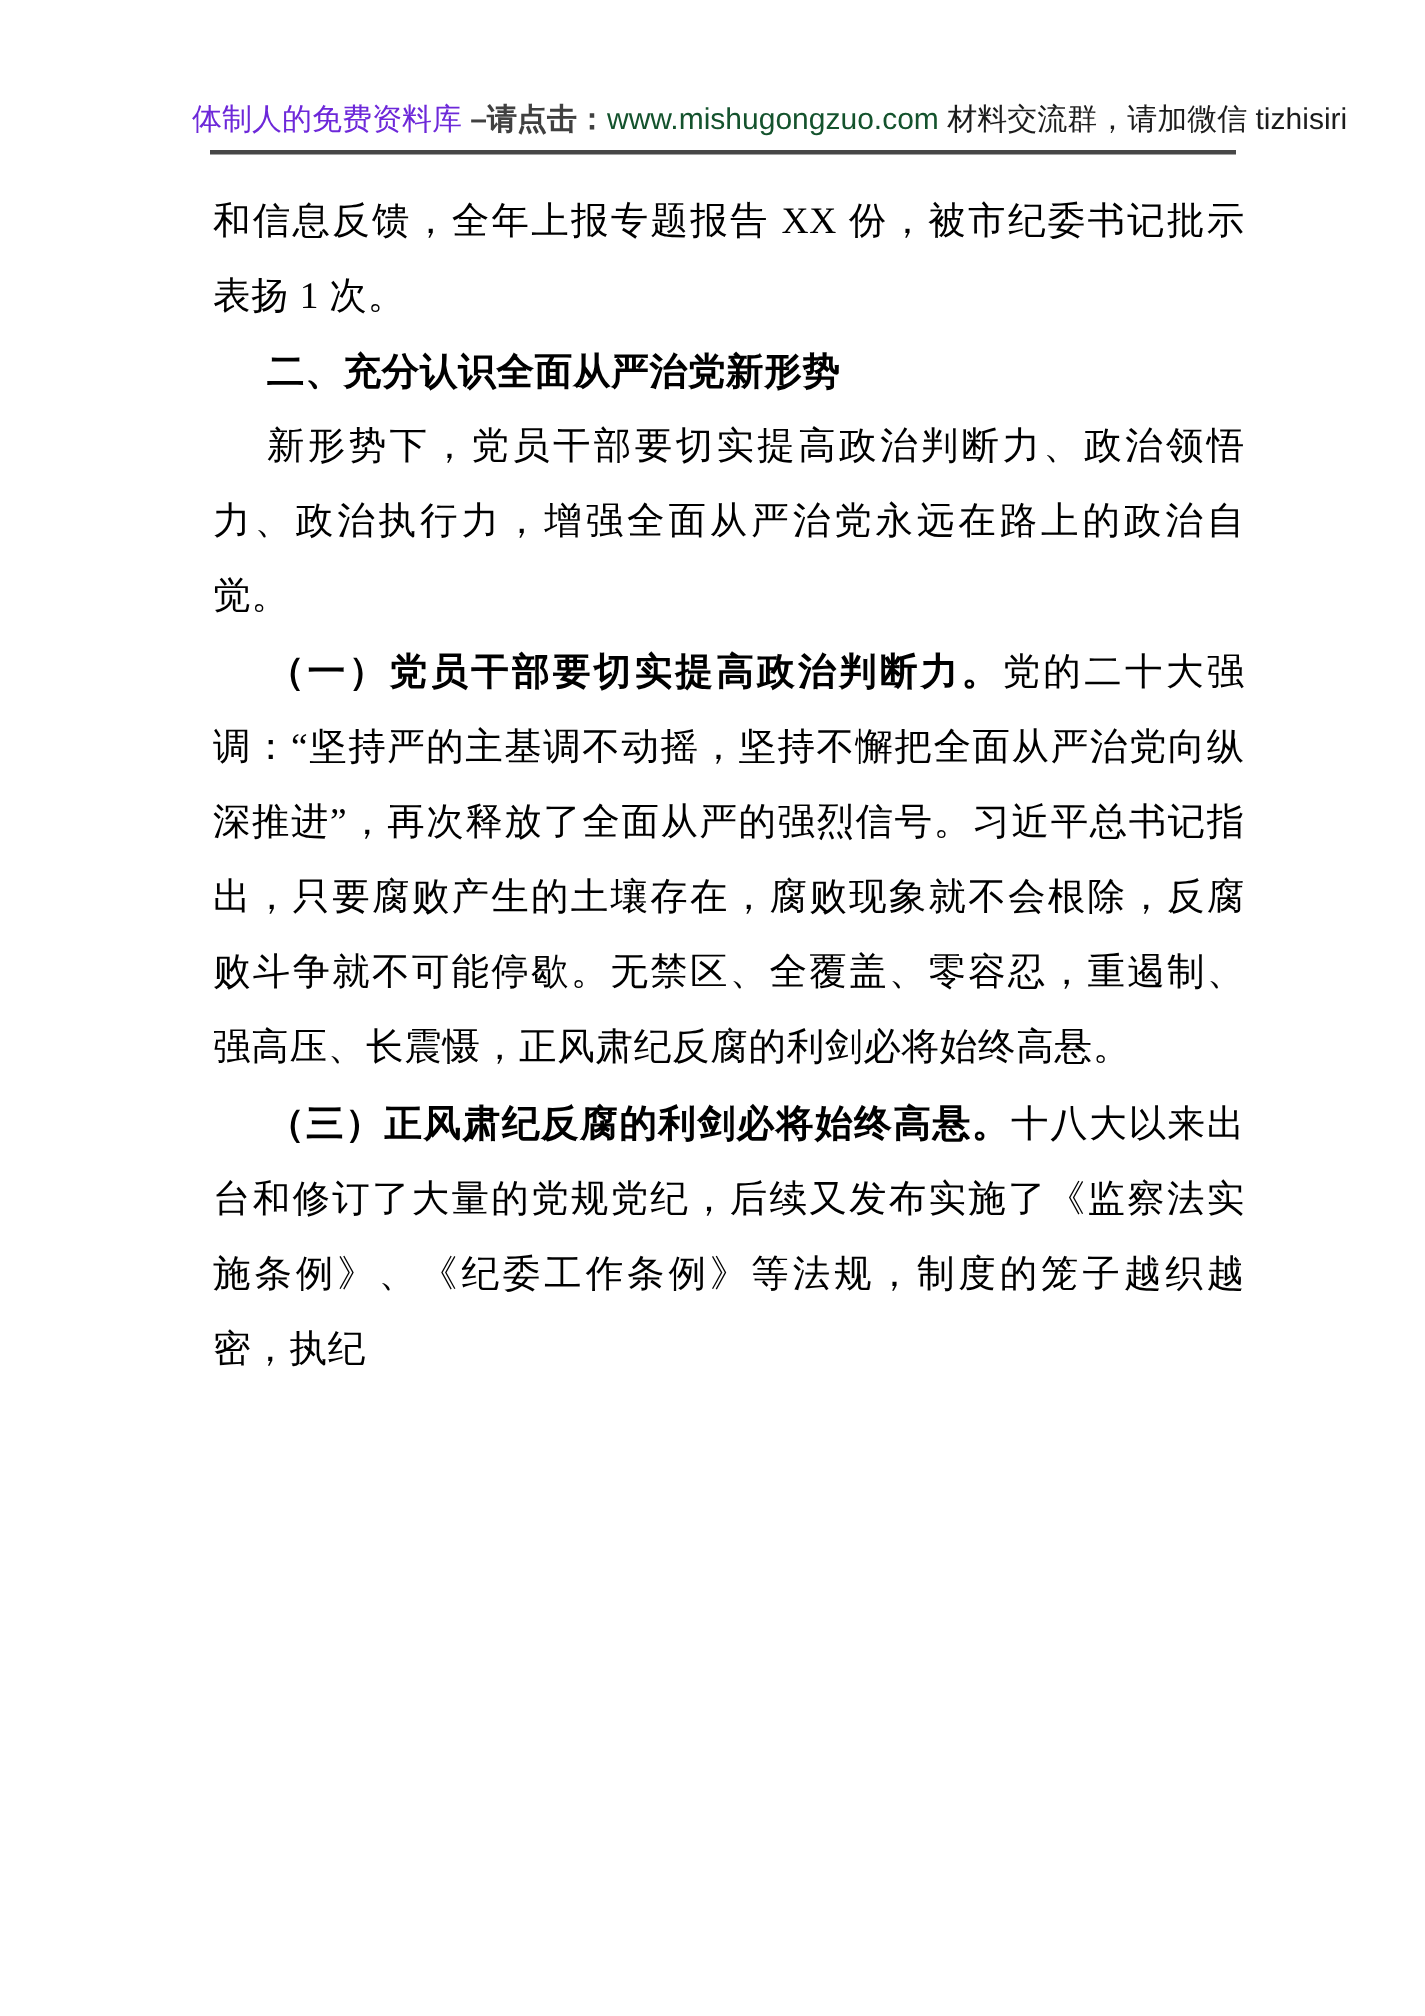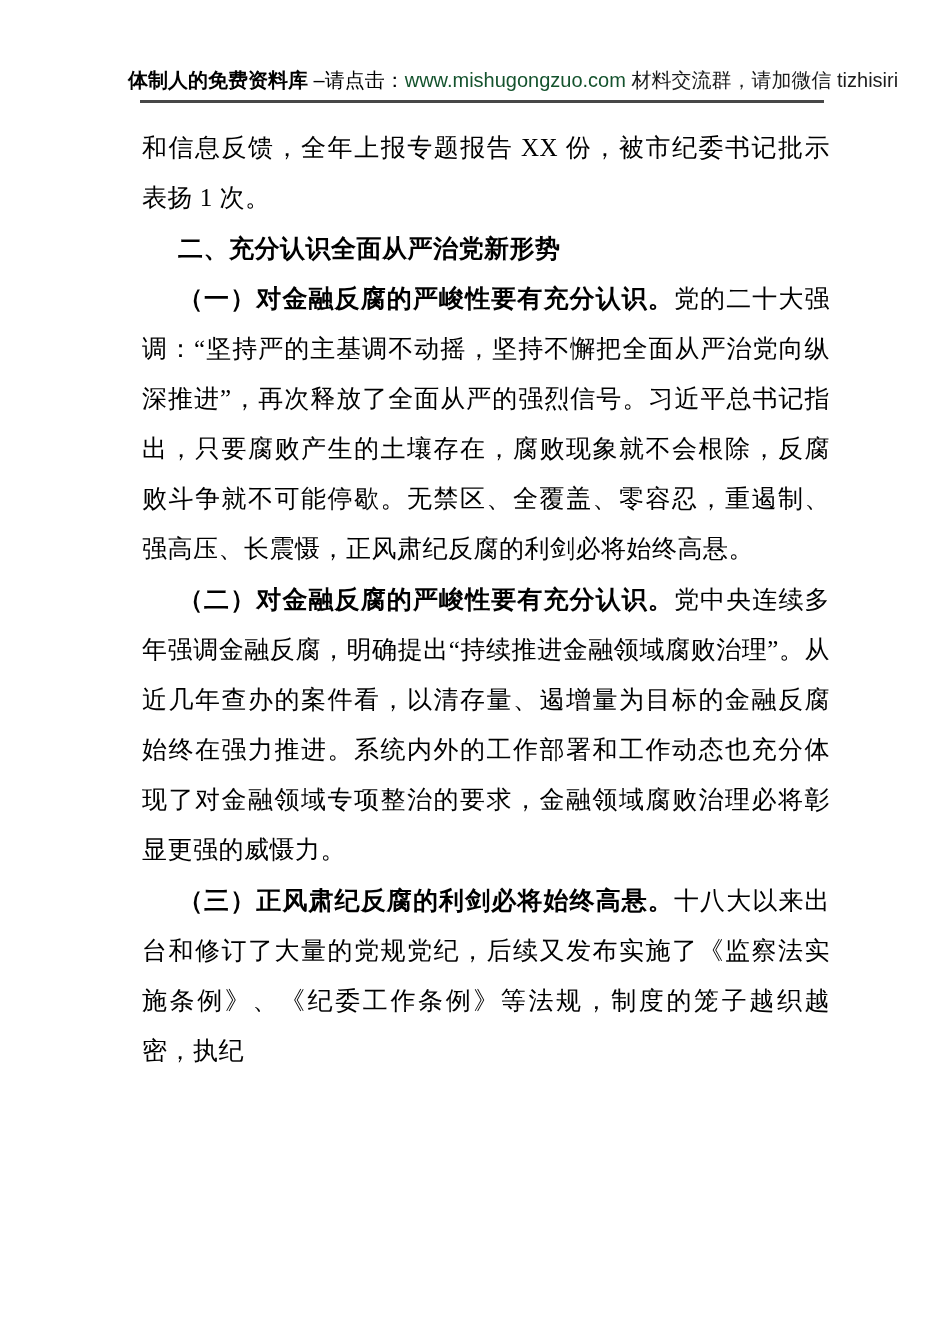--- a/index.html
+++ b/index.html
@@ -21,26 +21,26 @@
     top: 68px;
     width: 700px;
     text-align: center;
     white-space: nowrap;
     font-family: "Liberation Sans", sans-serif;
     font-size: 20px;
     line-height: 24px;
     color: #1c1c1c;
   }
   .hdr .brand {
-    color: #000000;
-    font-weight: bold;
+    color: #6d28d9;
+    font-weight: normal;
   }
   .hdr .prompt {
-    color: #000000;
-    font-weight: 400;
+    color: #404040;
+    font-weight: 700;
   }
   .hdr .url {
     color: #14532d;
     text-decoration: none;
   }
   .hdr .suffix {
     color: #1c1c1c;
     text-align: right;
   }
   .hdr-rule {
@@ -85,22 +85,22 @@
     <span class="brand">体制人的免费资料库</span><span class="prompt"> –请点击：</span><a class="url" href="#">www.mishugongzuo.com</a><span class="suffix"> 材料交流群，请加微信 tizhisiri</span>
   </div>
   <div class="hdr-rule"></div>
 
   <div class="doc">
 
     <p class="para cont"><span>和信息反馈，全年上报专题报告 XX 份，被市纪委书记批示表扬 1 次。</span></p>
 
     <p class="para heading"><span>二、充分认识全面从严治党新形势</span></p>
 
+    <p class="para"><span>新形势下，党员干部要切实提高政治判断力、政治领悟力、政治执行力，增强全面从严治党永远在路上的政治自觉。</span></p>
 
-    <p class="para"><span class="b">（一）对金融反腐的严峻性要有充分认识。</span><span>党的二十大强调：“坚持严的主基调不动摇，坚持不懈把全面从严治党向纵深推进”，再次释放了全面从严的强烈信号。习近平总书记指出，只要腐败产生的土壤存在，腐败现象就不会根除，反腐败斗争就不可能停歇。无禁区、全覆盖、零容忍，重遏制、强高压、长震慑，正风肃纪反腐的利剑必将始终高悬。</span></p>
+    <p class="para"><span class="b">（一）党员干部要切实提高政治判断力。</span><span>党的二十大强调：“坚持严的主基调不动摇，坚持不懈把全面从严治党向纵深推进”，再次释放了全面从严的强烈信号。习近平总书记指出，只要腐败产生的土壤存在，腐败现象就不会根除，反腐败斗争就不可能停歇。无禁区、全覆盖、零容忍，重遏制、强高压、长震慑，正风肃纪反腐的利剑必将始终高悬。</span></p>
 
-    <p class="para"><span class="b">（二）对金融反腐的严峻性要有充分认识。</span><span>党中央连续多年强调金融反腐，明确提出“持续推进金融领域腐败治理”。从近几年查办的案件看，以清存量、遏增量为目标的金融反腐始终在强力推进。系统内外的工作部署和工作动态也充分体现了对金融领域专项整治的要求，金融领域腐败治理必将彰显更强的威慑力。</span></p>
 
     <p class="para"><span class="b">（三）正风肃纪反腐的利剑必将始终高悬。</span><span>十八大以来出台和修订了大量的党规党纪，后续又发布实施了《监察法实施条例》、《纪委工作条例》等法规，制度的笼子越织越密，执纪</span></p>
 
   </div>
 
 </div>
 
 </body></html>

